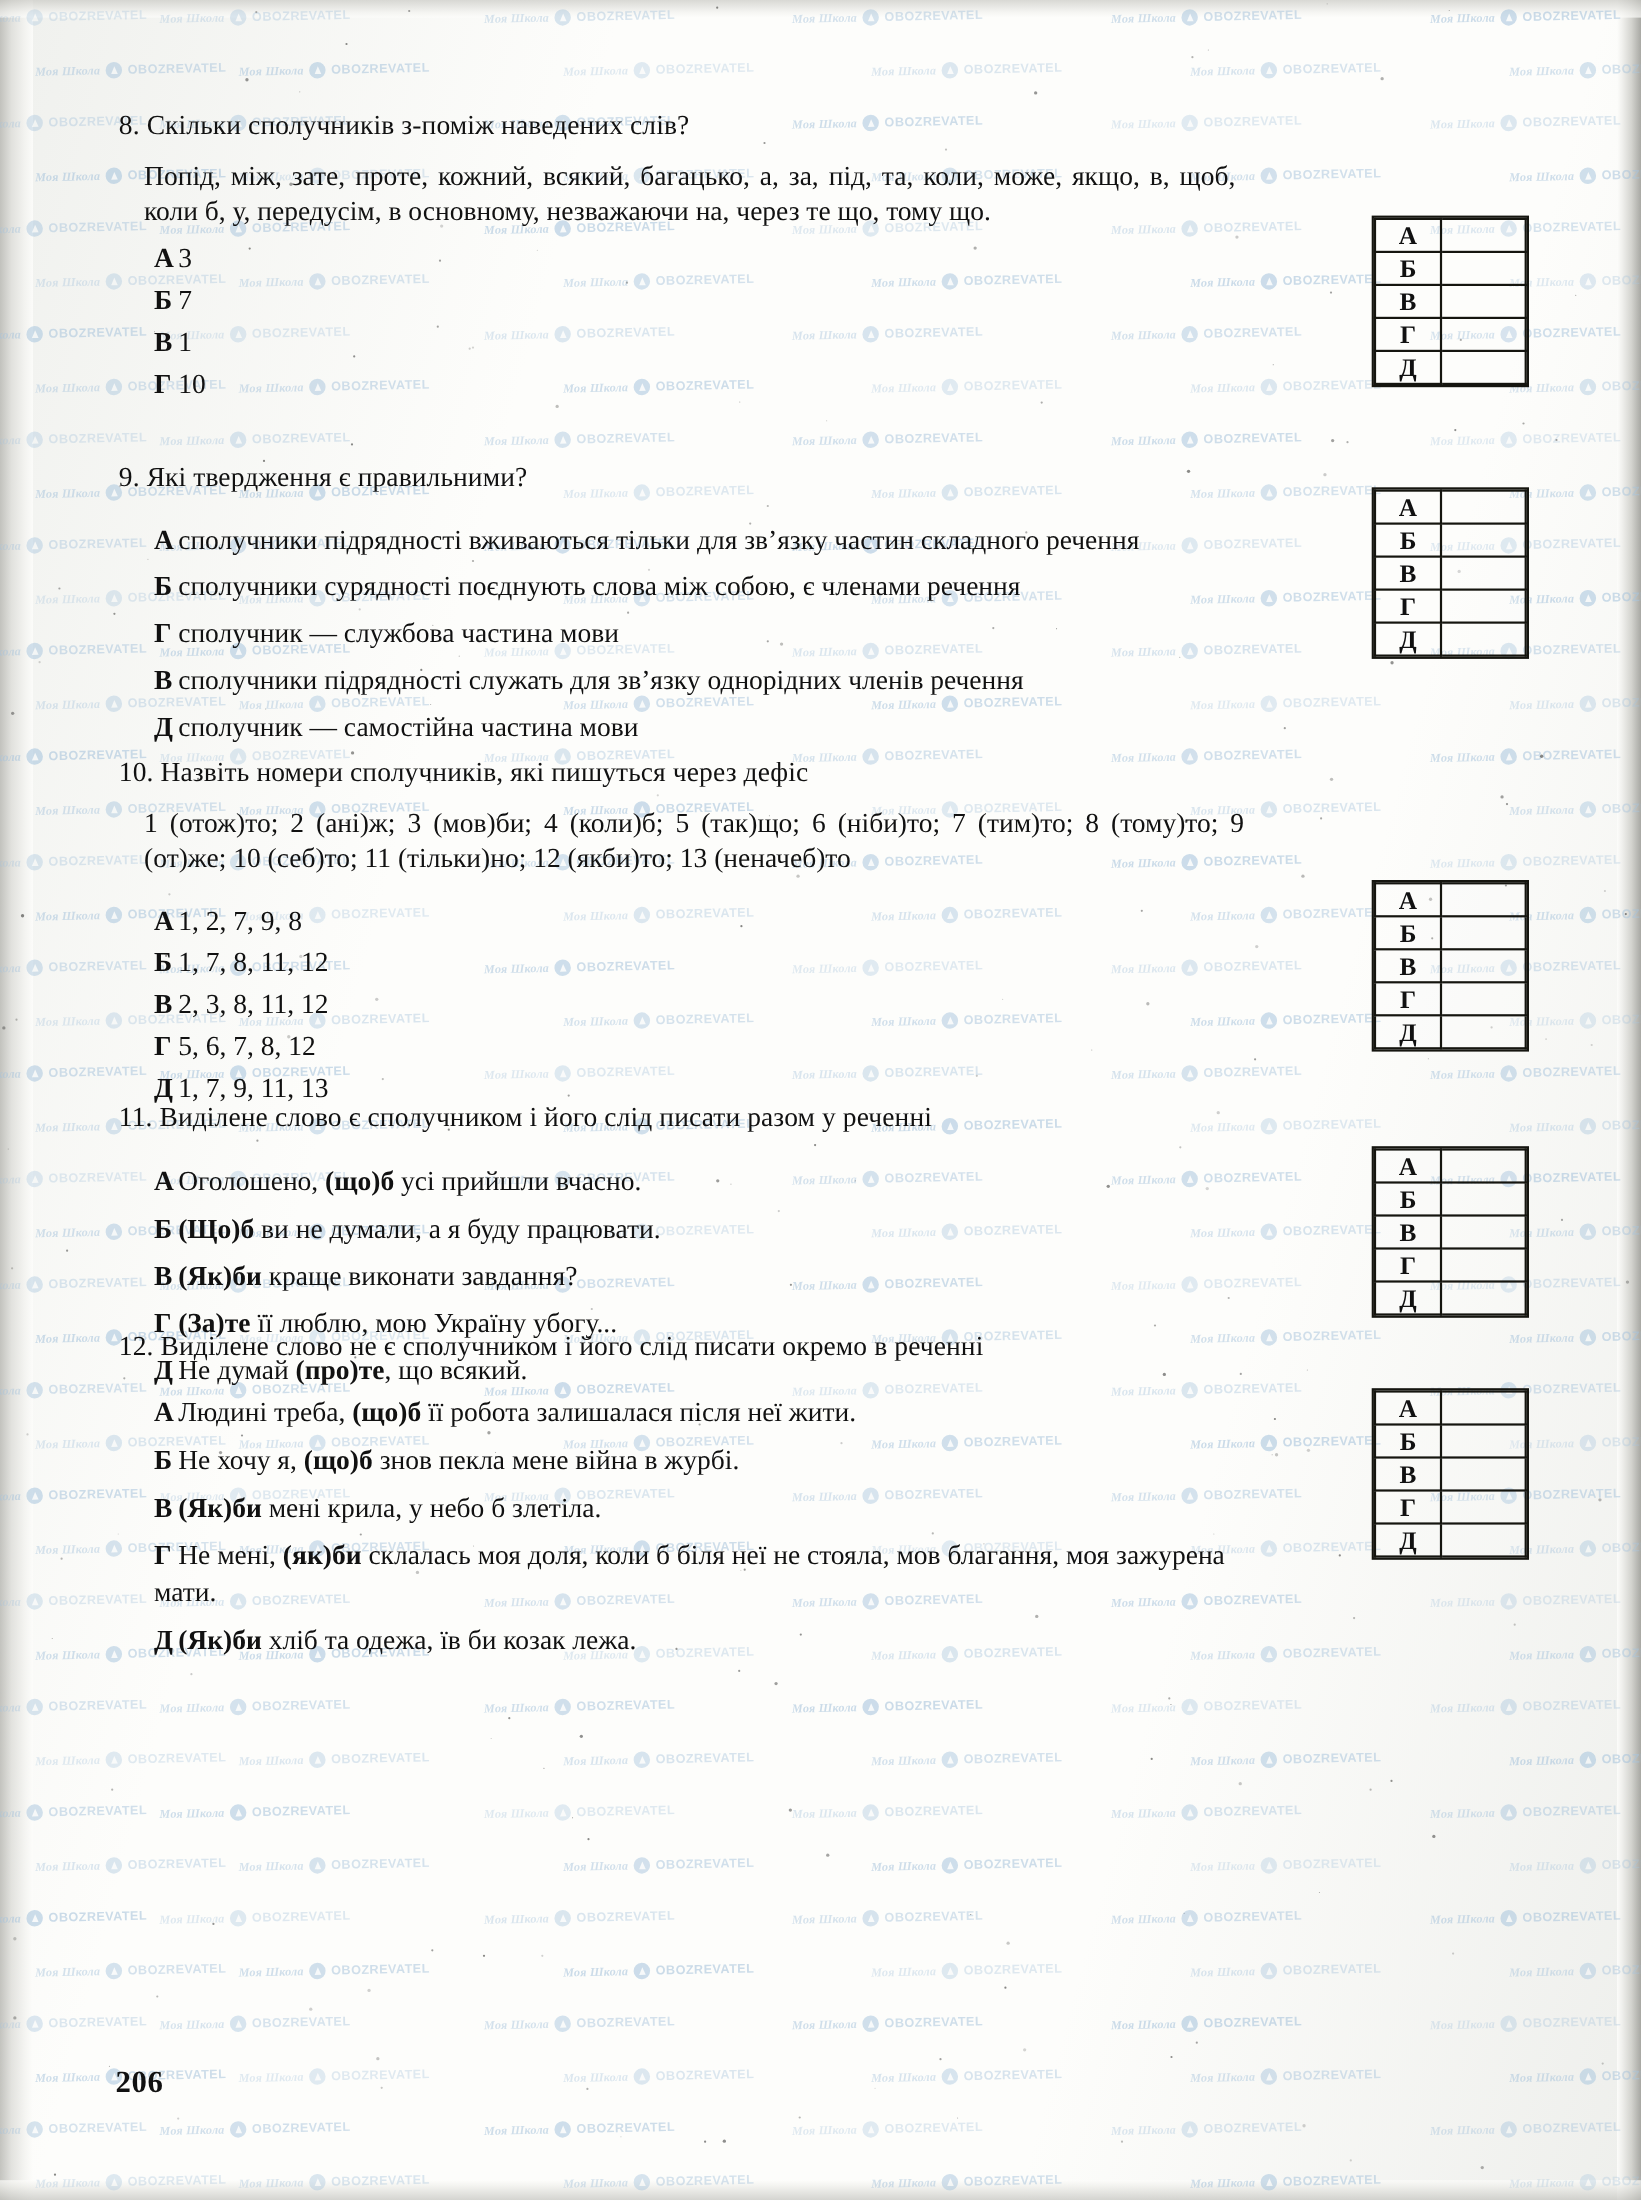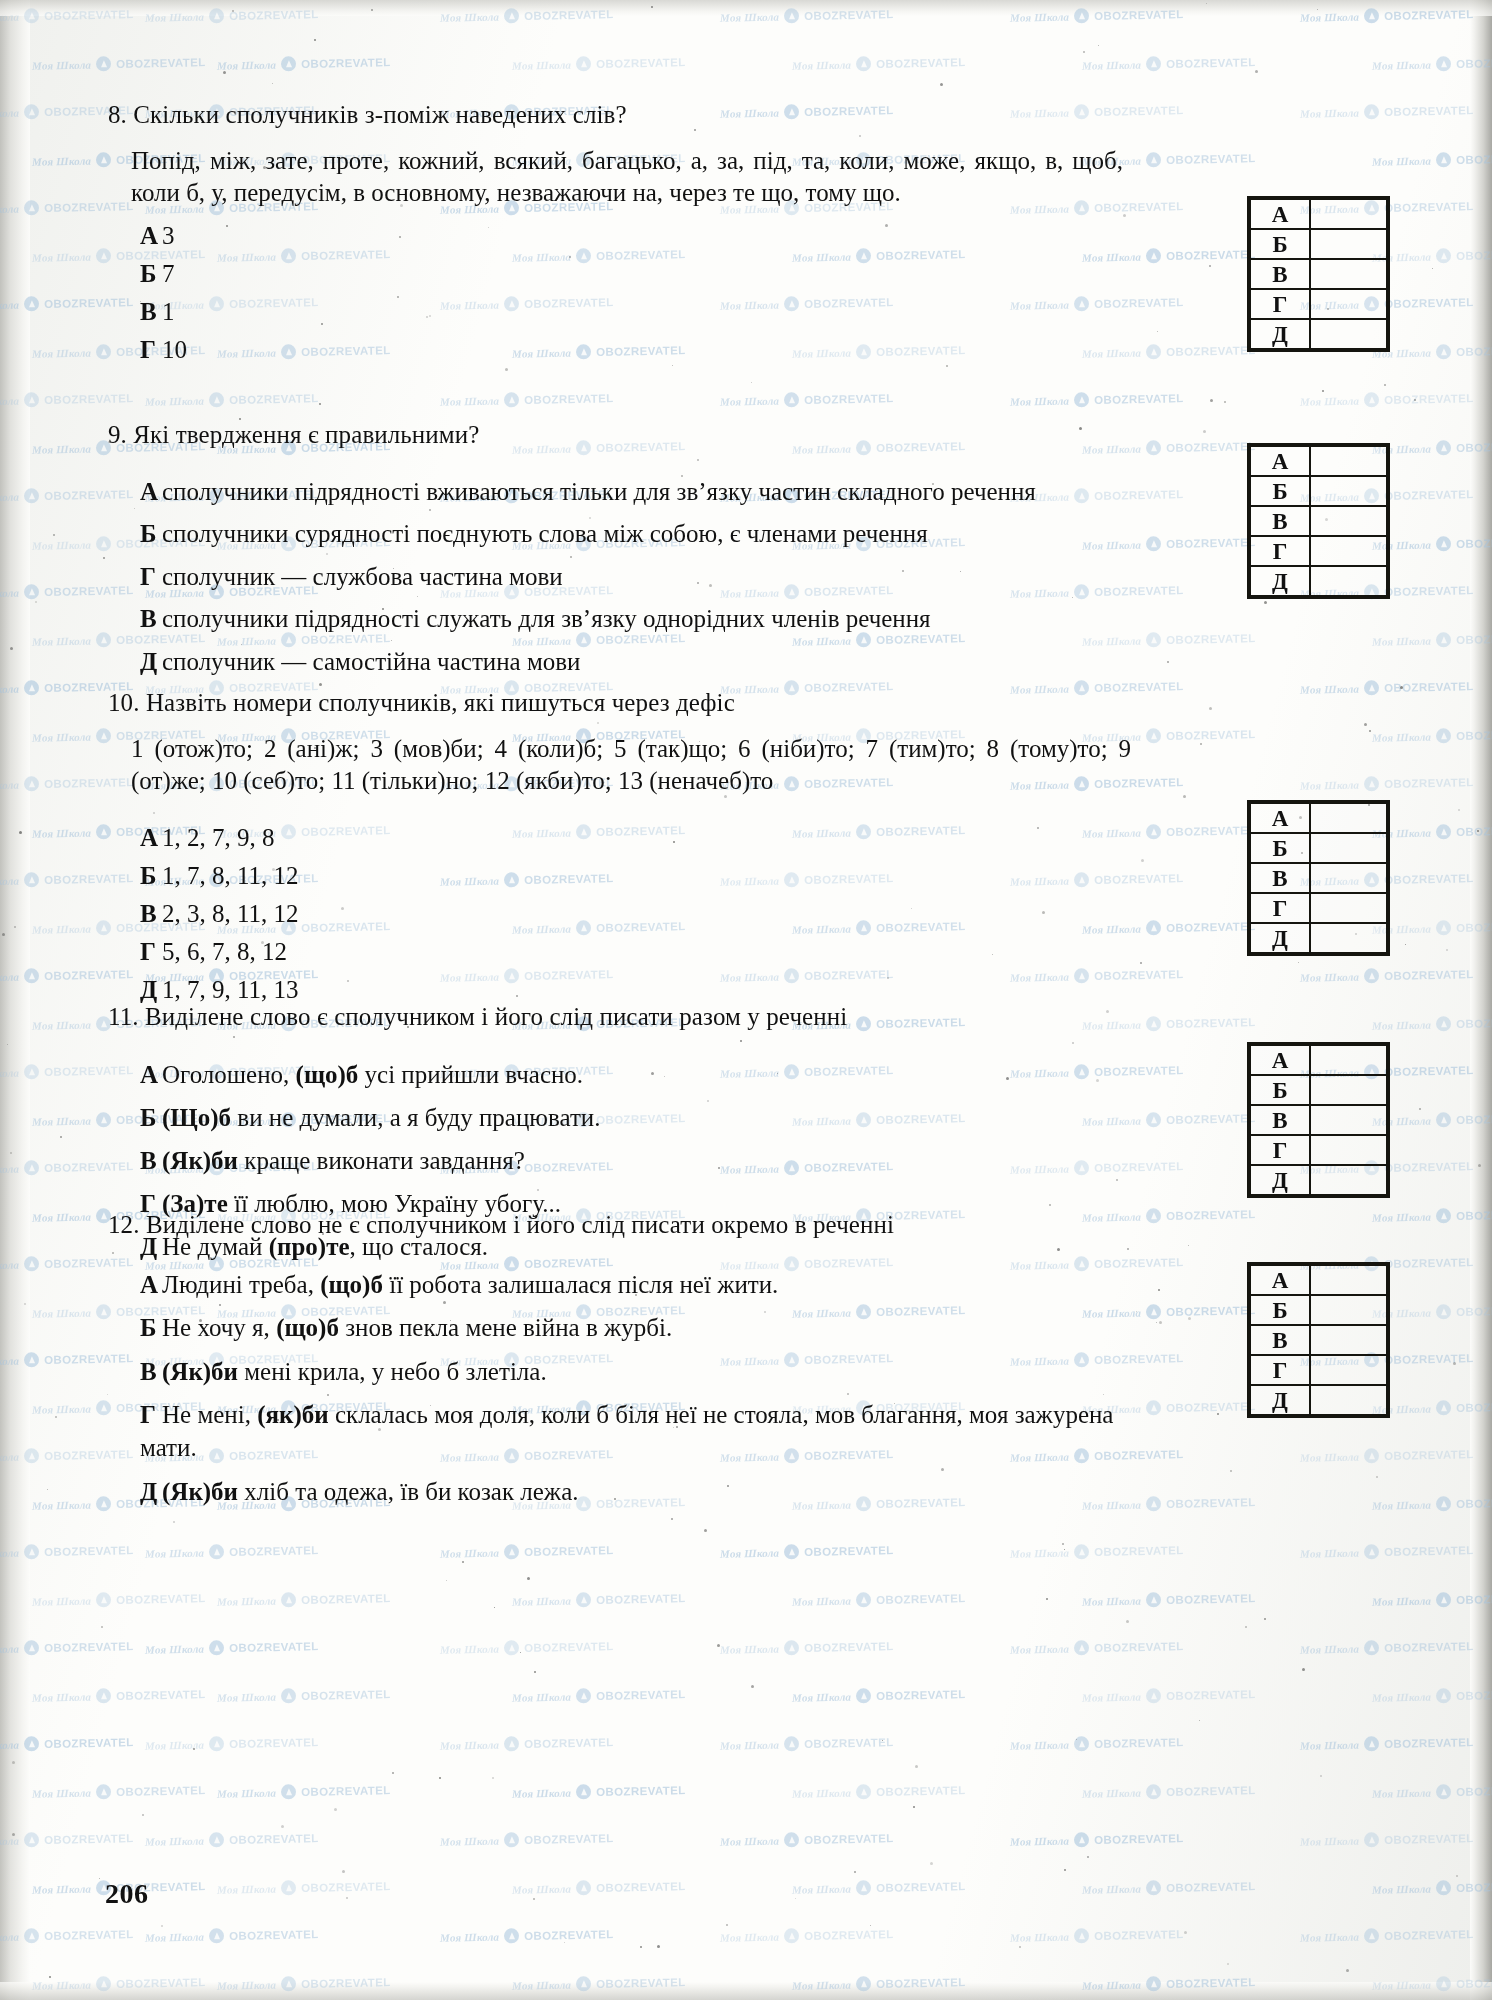--- a/index.html
+++ b/index.html
@@ -1853,21 +1853,21 @@
         <div class="opt" style="line-height:1.72;">
           <span class="ltr">Б</span><span></span><span class="bold">(Що)б</span><span> ви не думали, а я буду працювати.</span>
         </div>
         <div class="opt" style="line-height:1.72;">
           <span class="ltr">В</span><span></span><span class="bold">(Як)би</span><span> краще виконати завдання?</span>
         </div>
         <div class="opt" style="line-height:1.72;">
           <span class="ltr">Г</span><span></span><span class="bold">(За)те</span><span> її люблю, мою Україну убогу...</span>
         </div>
         <div class="opt" style="line-height:1.72;">
-          <span class="ltr">Д</span><span>Не думай </span><span class="bold">(про)те</span><span>, що сталося.</span>
+          <span class="ltr">Д</span><span>Не думай </span><span class="bold">(про)те</span><span>, що всякий.</span>
         </div>
       </div>
     </div>
 
     <div class="ansbox" style="left:1247px; top:1042px;">
       <table>
         <tbody>
             <tr>
               <td class="letter">А</td>
               <td class="blank"></td>

